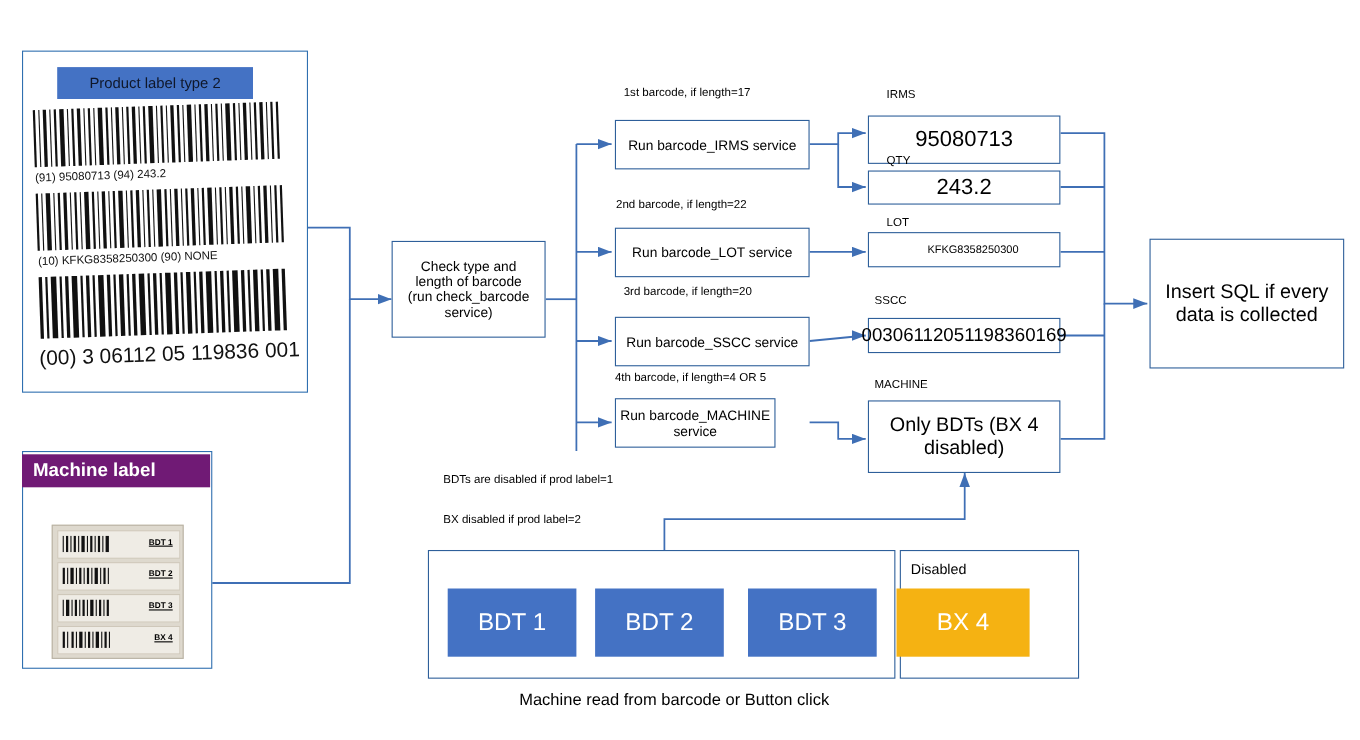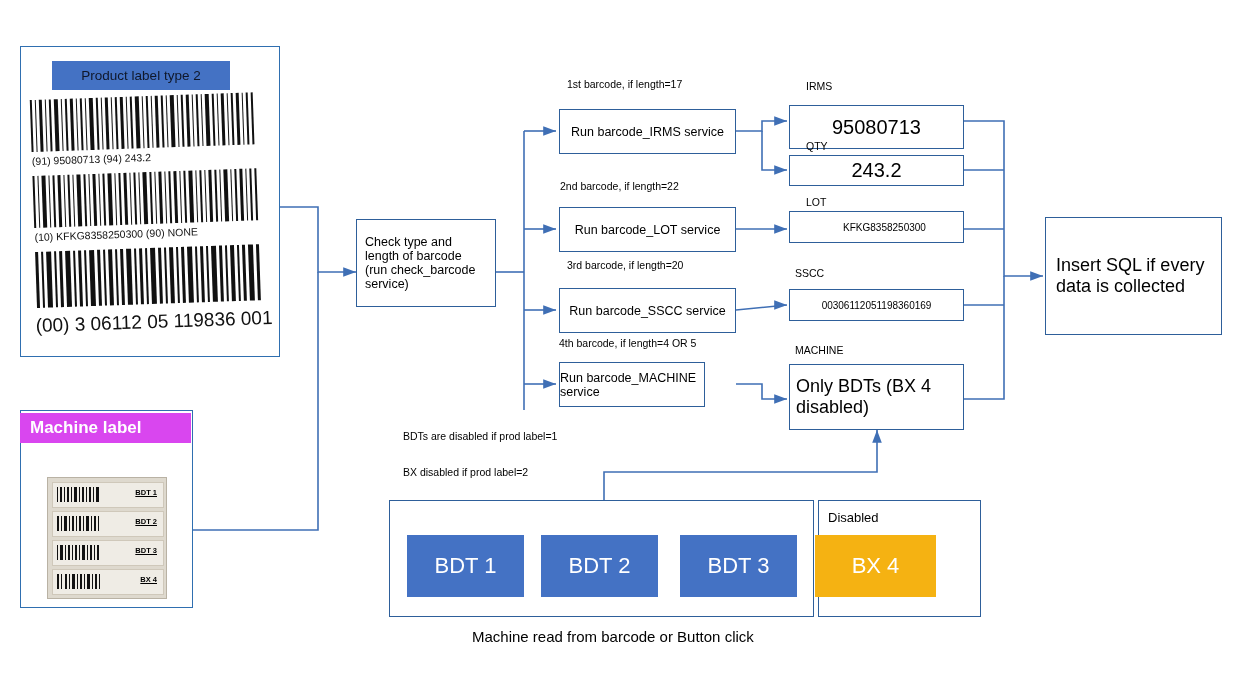--- a/index.html
+++ b/index.html
@@ -13,29 +13,29 @@
   
   #product-panel{left:20px;top:46px;width:258px;height:309px;border:1px solid #2f6fb0;background:#fff;}
   #product-badge{
     left:52px;top:61px;width:178px;height:29px;background:#4472c4;color:#0f172a;
     display:flex;align-items:center;justify-content:center;font-size:13.5px;
   }
   #label-art{left:28px;top:92px;width:244px;height:255px;}
   
   #machine-panel{left:20px;top:410px;width:171px;height:196px;border:1px solid #2f6fb0;background:#fff;}
   #machine-badge{
-    left:20px;top:413px;width:171px;height:30px;background:#d946ef;color:#fff;
+    left:20px;top:413px;width:171px;height:30px;background:#701a75;color:#fff;
     display:flex;align-items:center;padding-left:10px;box-sizing:border-box;font-size:17px;font-weight:bold;
   }
   #machine-art{left:47px;top:477px;width:118px;height:120px;background:#ded9ce;border:1px solid #b9b2a4;}
   .mrow{position:absolute;left:4px;width:110px;height:24px;background:#efece5;border:1px solid #cfc8ba;}
   .mrow .ml{position:absolute;left:3px;top:4px;width:46px;height:15px;}
   .mrow .mt{position:absolute;right:6px;top:5px;font-size:7.5px;font-weight:bold;text-decoration:underline;}
   
-  .box{position:absolute;box-sizing:border-box;background:#fff;border:1px solid #2e5f9a;display:flex;align-items:center;justify-content:center;}
+  .box{position:absolute;box-sizing:border-box;background:#fff;border:1px solid #2e5f9a;display:flex;align-items:center;justify-content:center;text-align:center;}
   .svc{font-size:12.5px;}
   .bigval{font-size:20px;}
   .cap{position:absolute;font-size:10.5px;color:#000;white-space:nowrap;}
   .btn{position:absolute;box-sizing:border-box;display:flex;align-items:center;justify-content:center;font-size:22px;color:#fff;background:#4472c4;}
   .btn.disabled{background:#f5b212;}
   svg.wires{position:absolute;left:0;top:0;width:1236px;height:673px;pointer-events:none;}
 </style>
 </head>
 <body>
 
@@ -325,21 +325,21 @@
 <div class="cap" style="left:806px;top:80px;">IRMS</div>
 <div class="box bigval" style="left:789px;top:105px;width:175px;height:44px;">95080713</div>
 
 <div class="cap" style="left:806px;top:140px;">QTY</div>
 <div class="box bigval" style="left:789px;top:155px;width:175px;height:31px;">243.2</div>
 
 <div class="cap" style="left:806px;top:196px;">LOT</div>
 <div class="box" style="left:789px;top:211px;width:175px;height:32px;font-size:10px;padding-left:16px;">KFKG8358250300</div>
 
 <div class="cap" style="left:795px;top:267px;">SSCC</div>
-<div class="box" style="left:789px;top:289px;width:175px;height:32px;font-size:10px;">00306112051198360169</div>
+<div class="box" style="left:789px;top:289px;width:175px;height:32px;font-size:17px;">00306112051198360169</div>
 
 <div class="cap" style="left:795px;top:344px;">MACHINE</div>
 <div class="box" style="left:789px;top:364px;width:175px;height:66px;font-size:18px;padding:0 6px;">Only BDTs (BX 4 disabled)</div>
 
 <div class="box" style="left:1045px;top:217px;width:177px;height:118px;font-size:18px;padding:0 10px;">Insert SQL if every data is collected</div>
 
 <div class="cap" style="left:403px;top:430px;">BDTs are disabled if prod label=1</div>
 <div class="cap" style="left:403px;top:466px;">BX disabled if prod label=2</div>
 
 <div class="abs" style="left:389px;top:500px;width:423px;height:115px;border:1px solid #2e5f9a;background:#fff;"></div>

